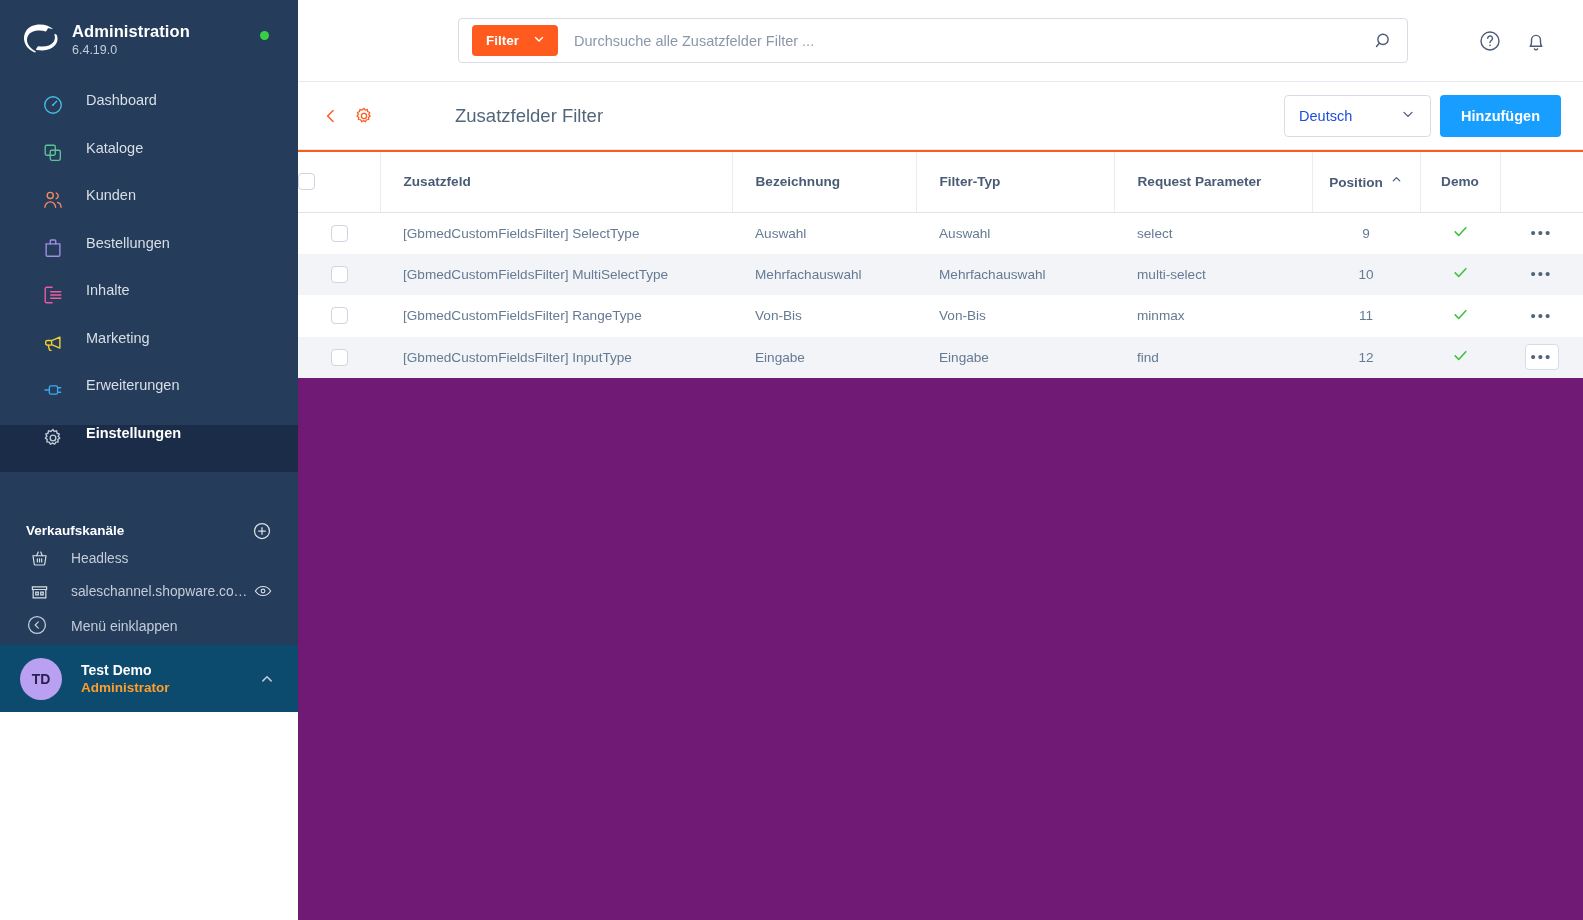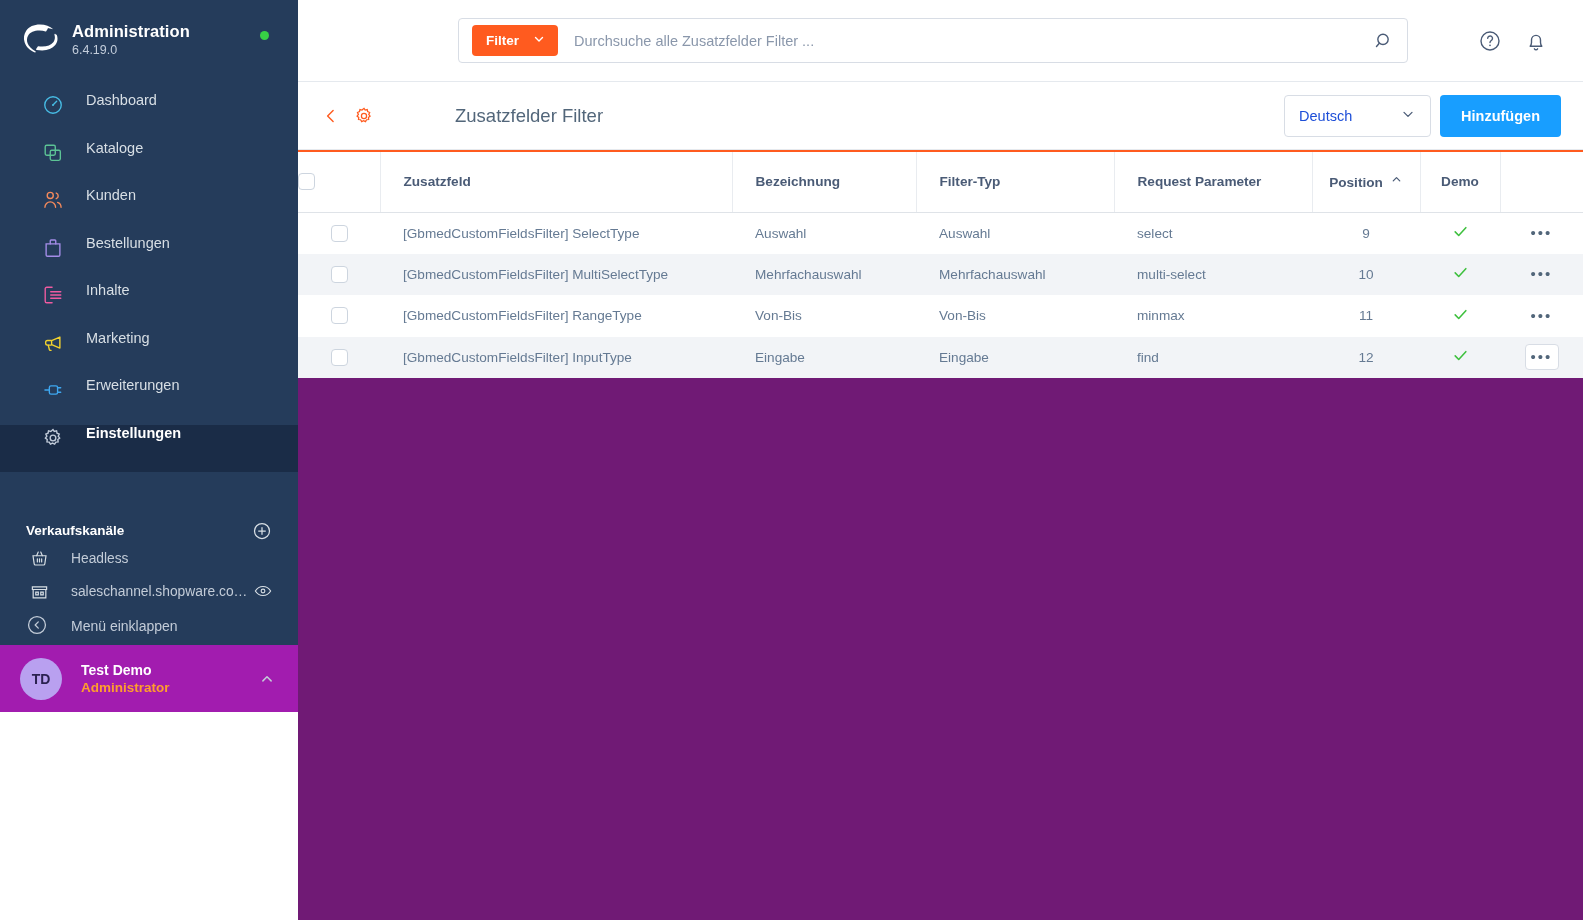--- a/index.html
+++ b/index.html
@@ -78,21 +78,21 @@
   .sb-spacer { flex: 1; }
 
   .sb-collapse {
     display: flex; align-items: center;
     height: 52px; padding-left: 26px; cursor: pointer;
   }
   .sb-collapse .ico { width: 24px; height: 24px; margin-right: 21px; flex: 0 0 24px; }
   .sb-collapse .lbl { color: #c3ccd8; font-size: 14px; }
 
   .sb-user {
-    background: #a21caf;
+    background: #0c4a6e;
     height: 93px;
     display: flex; align-items: center;
     padding: 0 22px 0 20px;
     cursor: pointer;
   }
   .avatar {
     width: 42px; height: 42px; border-radius: 50%;
     background: #b9a0f0; color: #2b2150;
     display: flex; align-items: center; justify-content: center;
     font-size: 14px; font-weight: bold; margin-right: 19px; flex: 0 0 42px;

